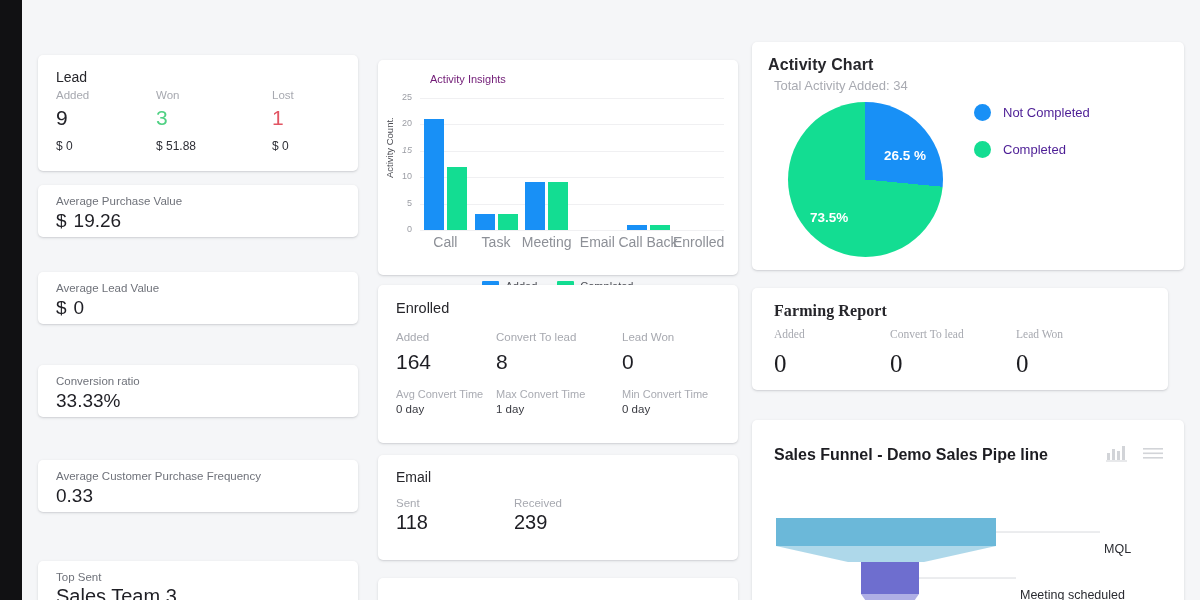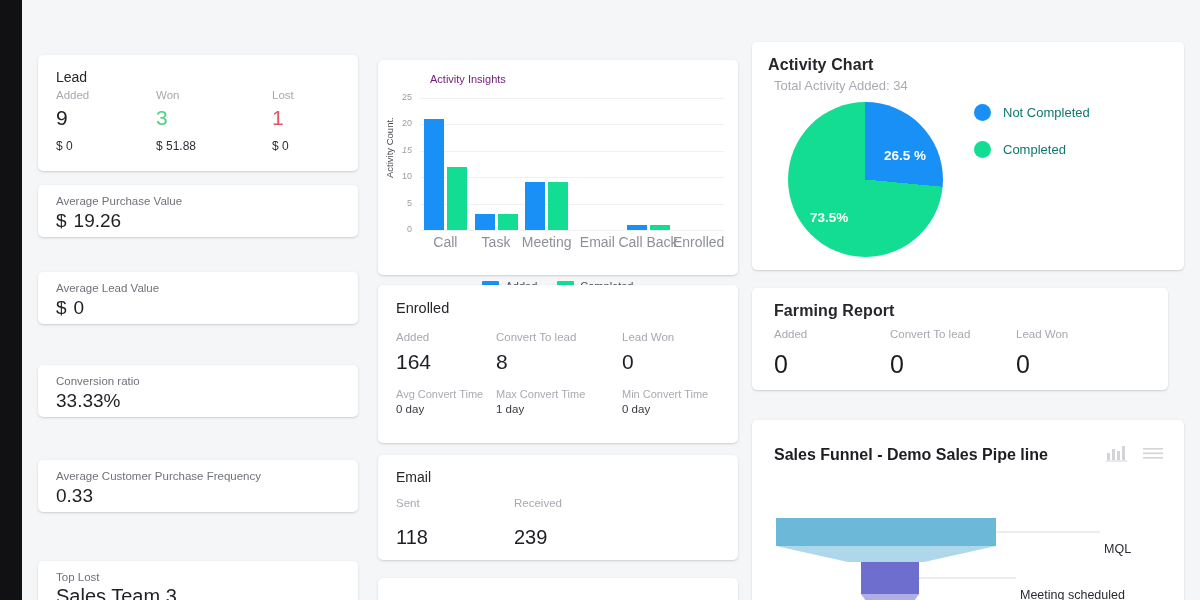--- a/index.html
+++ b/index.html
@@ -90,39 +90,39 @@
   .seed-col:nth-child(3) { width: 116px; }
   .seed-col .v { font-size: 21px; color: #1e1e24; margin-top: 7px; }
   .seed-col .sl { font-size: 11px; color: #a9abb2; margin-top: 14px; }
   .seed-col .sv { font-size: 11.5px; color: #3a3b42; margin-top: 3px; }
 
   
   #email-card { left: 356px; top: 455px; width: 360px; height: 105px; }
   #email-card .t { position: absolute; left: 18px; top: 14px; font-size: 14px; }
   .email-cols { position: absolute; left: 0; top: 42px; width: 100%; display: flex; }
   .email-col:nth-child(1) { width: 136px; padding-left: 18px; }
-  .email-col .v, .email-col:nth-child(2) .v { font-size: 20px; color: #1e1e24; margin-top: 17px; }
+  .email-col .v, .email-col:nth-child(2) .v { font-size: 20px; color: #1e1e24; margin-top: 2px; }
   #email-bottom-card { left: 356px; top: 578px; width: 360px; height: 52px; }
 
   
   #activity-chart { left: 730px; top: 42px; width: 432px; height: 228px; }
   #activity-chart .t { position: absolute; left: 16px; top: 14px; }
   #activity-chart .sub { position: absolute; left: 22px; top: 36px; font-size: 13px; color: #a9abb2; }
   .pie-wrap { position: absolute; left: 36px; top: 60px; width: 155px; height: 155px; }
   .pie {
     width: 155px; height: 155px; border-radius: 50%;
   }
   .pie-lbl { position: absolute; font-size: 13.5px; color: #ffffff; font-weight: 700; }
   .pie-legend { position: absolute; left: 222px; top: 62px; }
   .pl-item { display: flex; align-items: center; gap: 12px; margin-bottom: 20px; }
   .pl-dot { width: 17px; height: 17px; border-radius: 50%; }
-  .pl-txt { font-size: 13px; color: #0f766e; }
-
-  
-  #farming-card { left: 730px; top: 288px; width: 416px; height: 102px; }
+  .pl-txt { font-size: 13px; color: #4c1d95; }
+
+  
+  #farming-card { left: 730px; top: 288px; width: 416px; height: 102px; font-family: Liberation Serif, serif; }
   #farming-card .t { position: absolute; left: 22px; top: 14px; }
   .farm-cols { position: absolute; left: 0; top: 40px; width: 100%; display: flex; }
   .farm-col:nth-child(1) { width: 138px; padding-left: 22px; }
   .farm-col:nth-child(2) { width: 126px; }
   .farm-col:nth-child(3) { width: 120px; }
   .farm-col .v { font-size: 25px; color: #1c1c20; margin-top: 10px; }
 
   
   #funnel-card { left: 730px; top: 420px; width: 432px; height: 200px; }
   #funnel-card .t { position: absolute; left: 22px; top: 26px; font-weight: 700; font-size: 16px; color: #1d1d22; }
@@ -174,21 +174,21 @@
       <div class="metric-label dark lbl">Conversion ratio</div>
       <div class="val">33.33%</div>
     </div>
 
     <div class="card stat-card" id="avg-freq-card">
       <div class="metric-label dark lbl">Average Customer Purchase Frequency</div>
       <div class="val">0.33</div>
     </div>
 
     <div class="card stat-card" id="top-team-card">
-      <div class="metric-label dark lbl">Top Lost</div>
+      <div class="metric-label dark lbl">Top Sent</div>
       <div class="val">Sales Team 3</div>
     </div>
 
     <div class="card" id="activity-insights">
       <div class="t">Activity Insights</div>
       <div class="chart-area">
         <div class="yaxis-title">Activity Count.</div>
         <div id="bar-grid">
             <div class="gridline" style="top: 136px;"></div>
             <div class="gridline" style="top: 109.6px;"></div>

